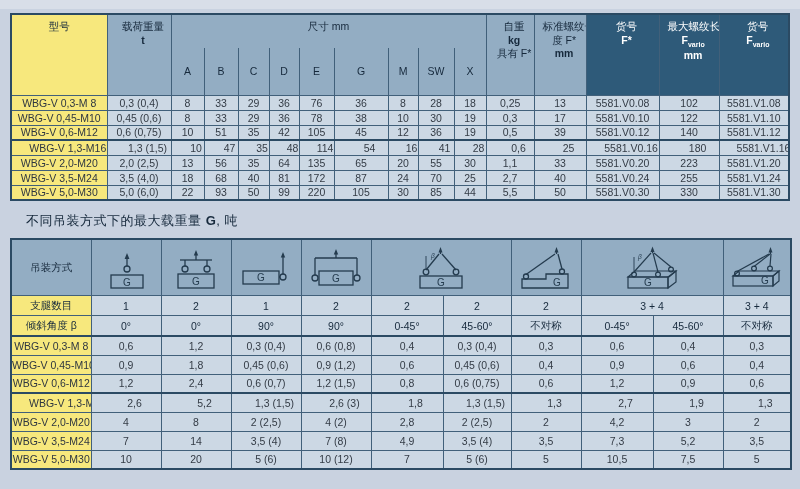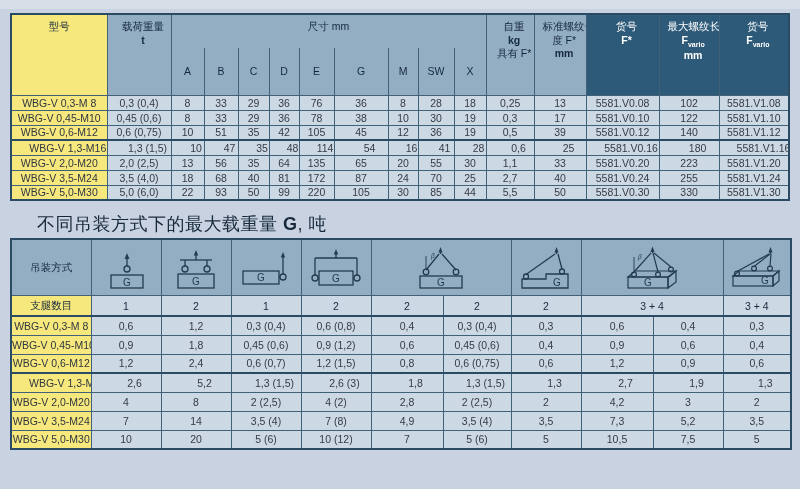--- a/index.html
+++ b/index.html
@@ -23,21 +23,21 @@
   #topTable thead th.yellow{background:var(--yellow);}
   #topTable thead th.dark{background:var(--dark);color:#fff;}
   #topTable tbody tr{height:15px;}
   #topTable tbody td{background:var(--cell);}
   #topTable tbody th{background:var(--yellow);color:#2e3640;}
   .l{line-height:1.3;padding-left:8px;}
   .bld{font-weight:700;}
   sub{font-size:7px;}
   tr.group-start>*{border-top:2px solid var(--bdh);padding-left:17px;}
   
-  .caption{position:absolute;left:37px;top:212px;font-size:18px;color:var(--htxt);letter-spacing:.5px;}
+  .caption{position:absolute;left:26px;top:212px;font-size:13px;color:var(--htxt);letter-spacing:.5px;}
   .caption b{font-weight:700;}
   
   #bottomTable{left:10px;top:238px;width:780px;font-size:10.5px;color:var(--txt);border:2px solid var(--bdh);}
   #bottomTable thead th{background:var(--cell);color:var(--htxt);}
   #bottomTable thead tr.icons th{background:var(--hdr);height:55px;vertical-align:middle;}
   #bottomTable thead th.yellow{background:var(--yellow);}
   #bottomTable thead tr.legs th,#bottomTable thead tr.angles th{height:19px;}
   #bottomTable tbody tr{height:19px;}
   #bottomTable tbody td{background:var(--cell);}
   #bottomTable tbody th{background:var(--yellow);color:#2e3640;}
@@ -392,20 +392,33 @@
         <th>1</th>
         <th>2</th>
         <th>1</th>
         <th>2</th>
         <th>2</th>
         <th>2</th>
         <th>2</th>
         <th colspan="2">3 + 4</th>
         <th>3 + 4</th>
       </tr>
+      <tr class="angles">
+        <th class="yellow">倾斜角度 β</th>
+        <th>0°</th>
+        <th>0°</th>
+        <th>90°</th>
+        <th>90°</th>
+        <th>0-45°</th>
+        <th>45-60°</th>
+        <th>不对称</th>
+        <th>0-45°</th>
+        <th>45-60°</th>
+        <th>不对称</th>
+      </tr>
     </thead>
     <tbody>
         <tr>
           <th>WBG-V 0,3-M 8</th>
           <td>0,6</td>
           <td>1,2</td>
           <td>0,3 (0,4)</td>
           <td>0,6 (0,8)</td>
           <td>0,4</td>
           <td>0,3 (0,4)</td>

